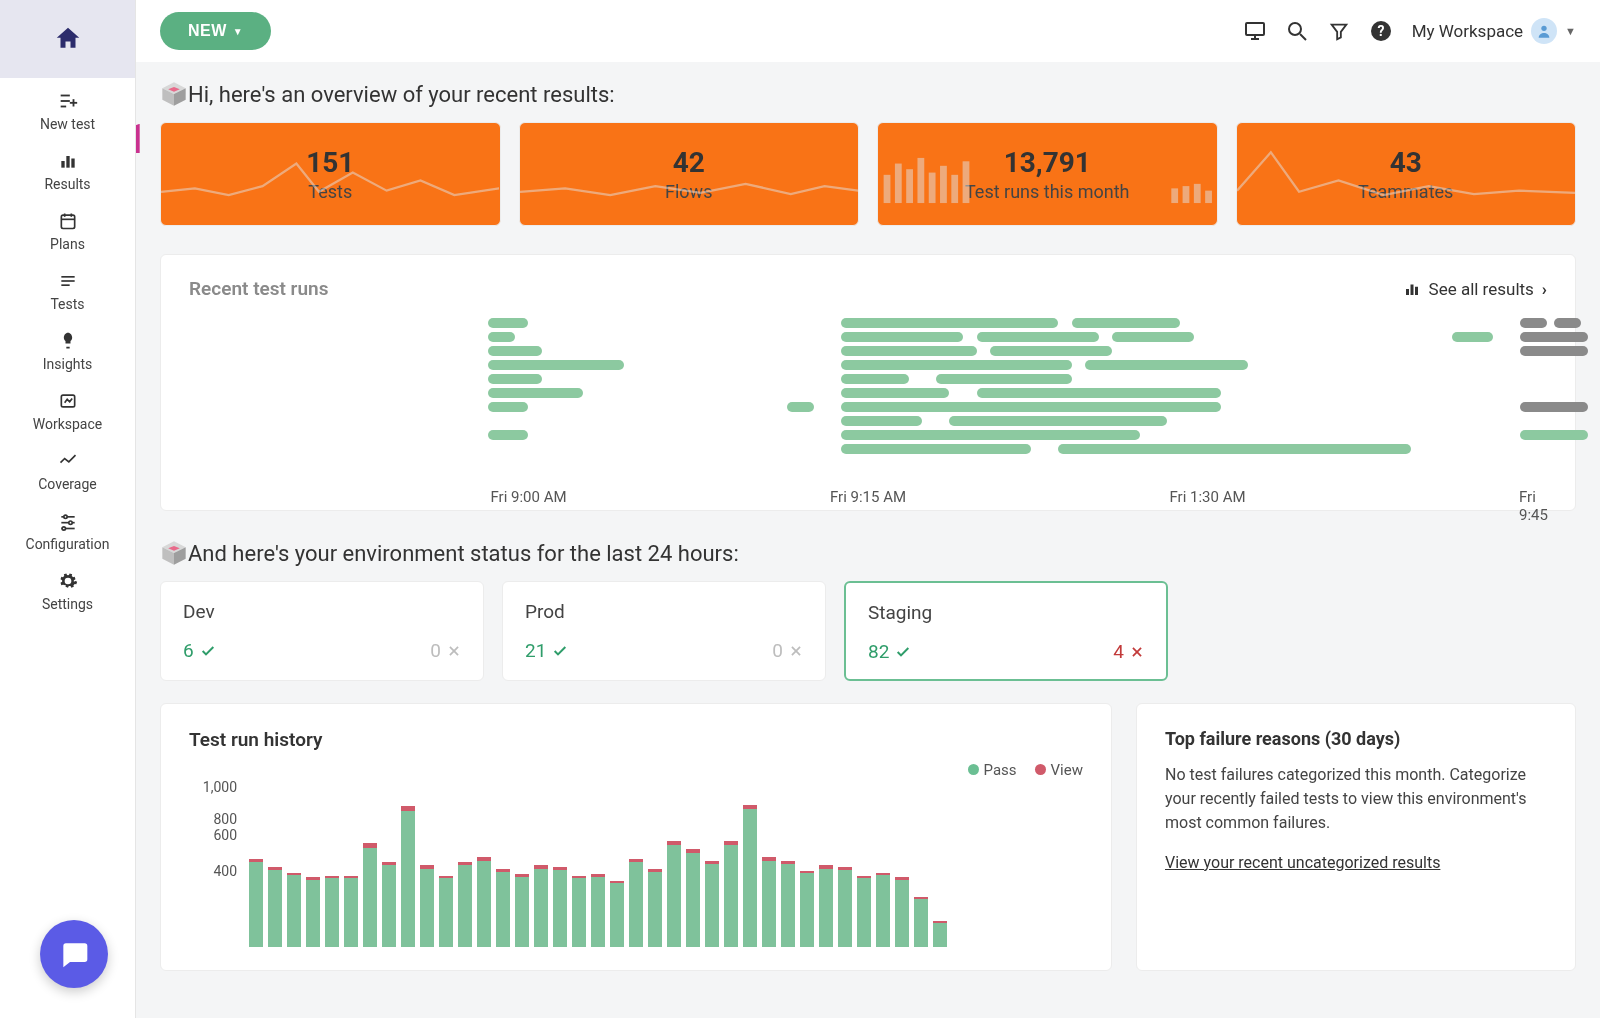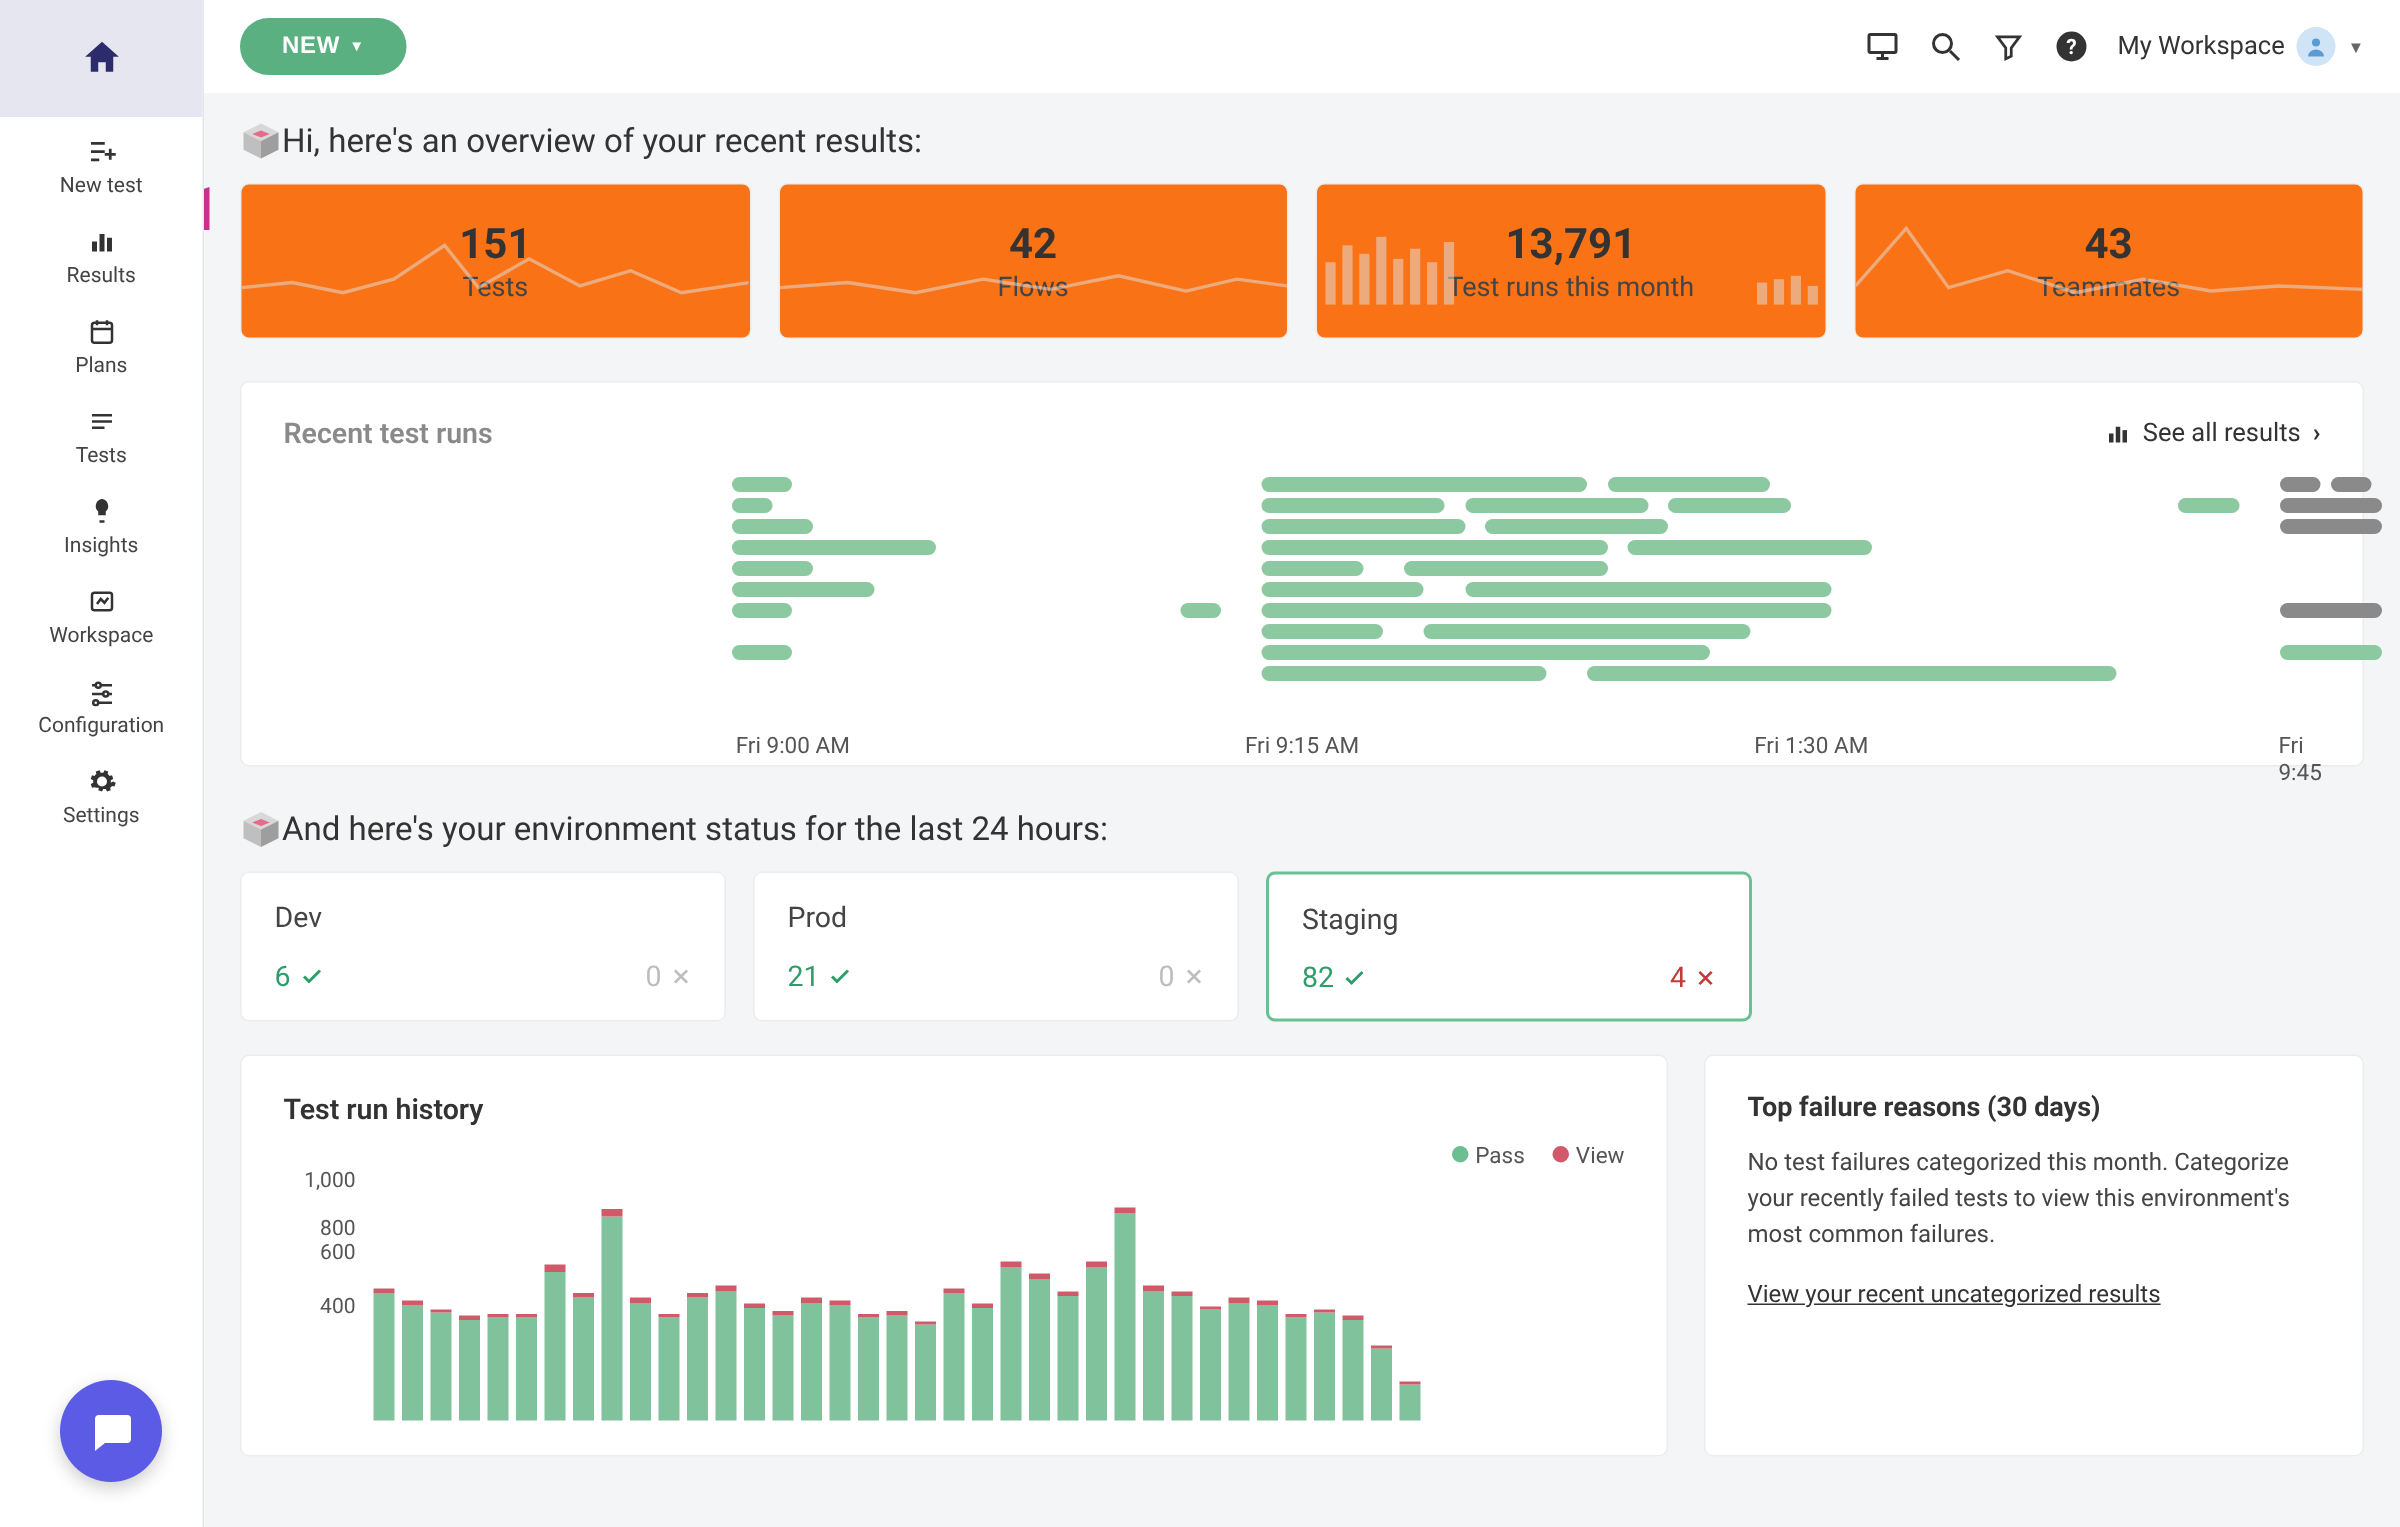--- a/index.html
+++ b/index.html
@@ -157,20 +157,28 @@
       <span class="lbl">Insights</span>
     </div>
     <div class="nav-item">
       <span class="icn">
         <svg viewBox="0 0 24 24" width="20" height="20" fill="none" stroke="#333" stroke-width="2">
             <rect x="4" y="5" width="16" height="14" rx="2"></rect>
             <polyline points="8 14 11 10 14 13 17 9" fill="none"></polyline>
           </svg>
       </span>
       <span class="lbl">Workspace</span>
+    </div>
+    <div class="nav-item">
+      <span class="icn">
+        <svg viewBox="0 0 24 24" width="20" height="20" fill="none" stroke="#333" stroke-width="2">
+            <polyline points="3 14 8 9 13 13 21 5"></polyline>
+          </svg>
+      </span>
+      <span class="lbl">Coverage</span>
     </div>
     <div class="nav-item">
       <span class="icn">
         <svg viewBox="0 0 24 24" width="20" height="20" fill="none" stroke="#333" stroke-width="2">
             <line x1="4" y1="7" x2="20" y2="7"></line>
             <circle cx="9" cy="7" r="2" fill="#fff"></circle>
             <line x1="4" y1="14" x2="20" y2="14"></line>
             <circle cx="15" cy="14" r="2" fill="#fff"></circle>
             <line x1="4" y1="21" x2="20" y2="21"></line>
             <circle cx="7" cy="21" r="2" fill="#fff"></circle>

